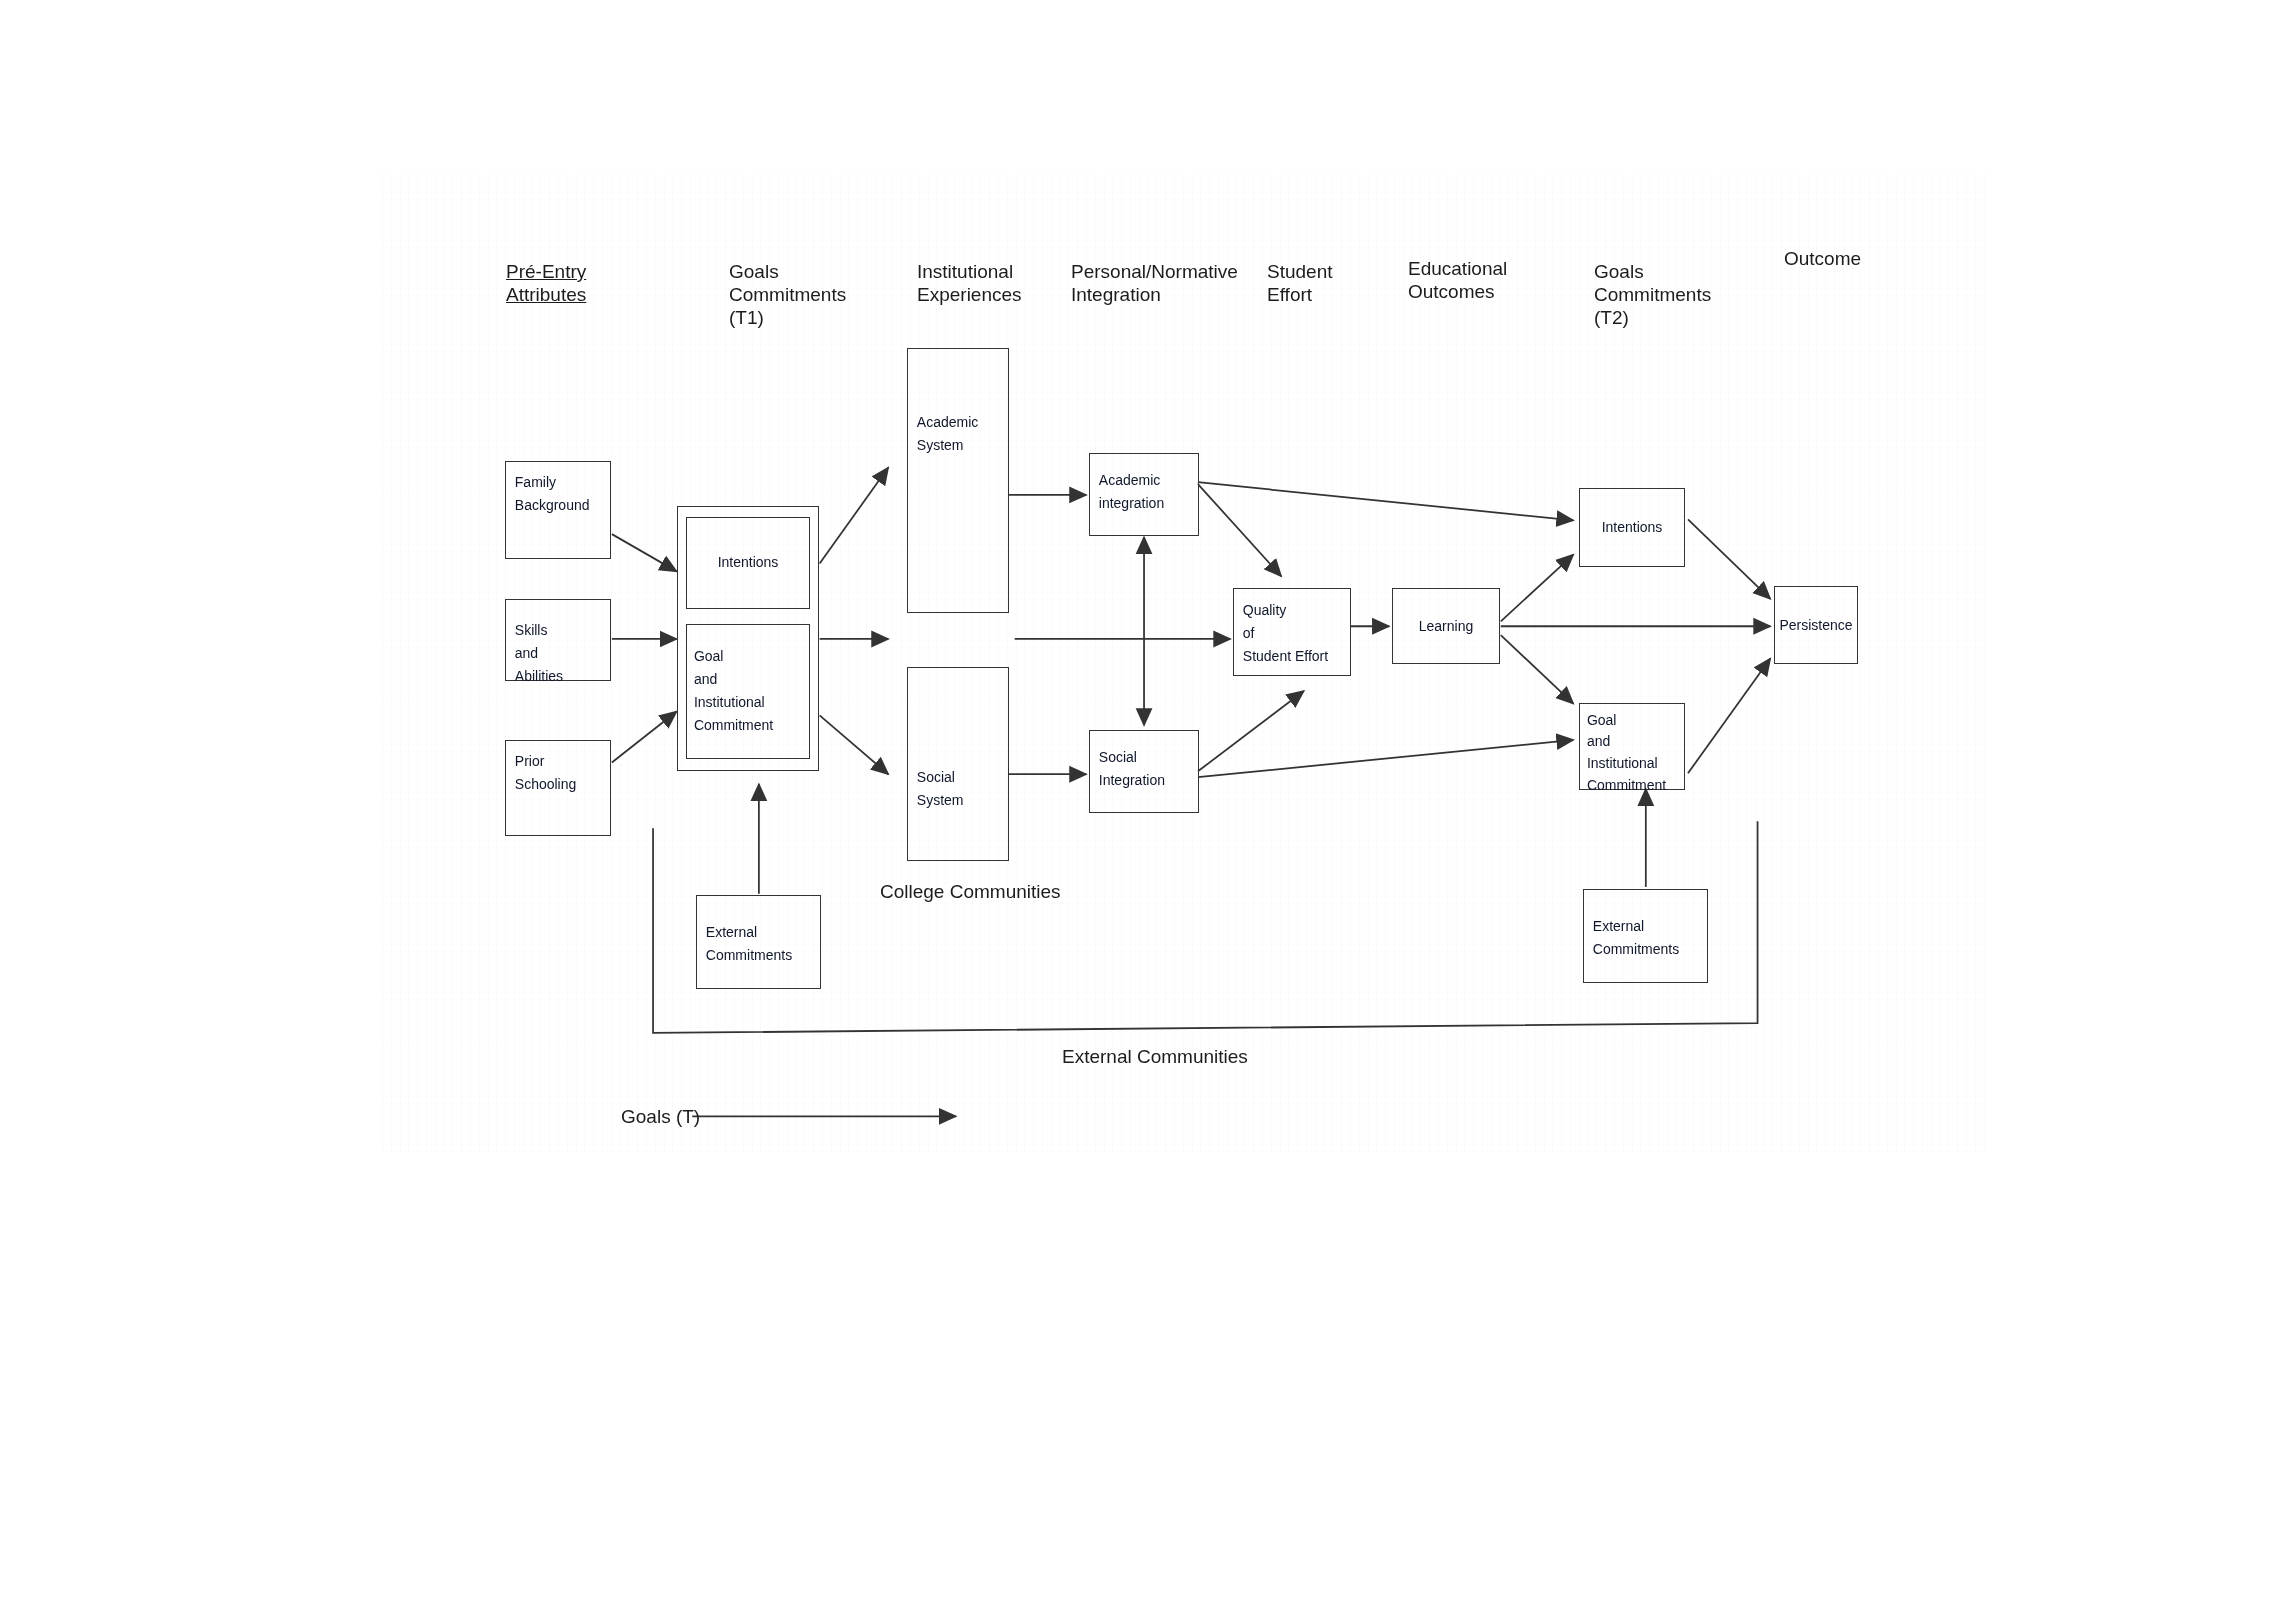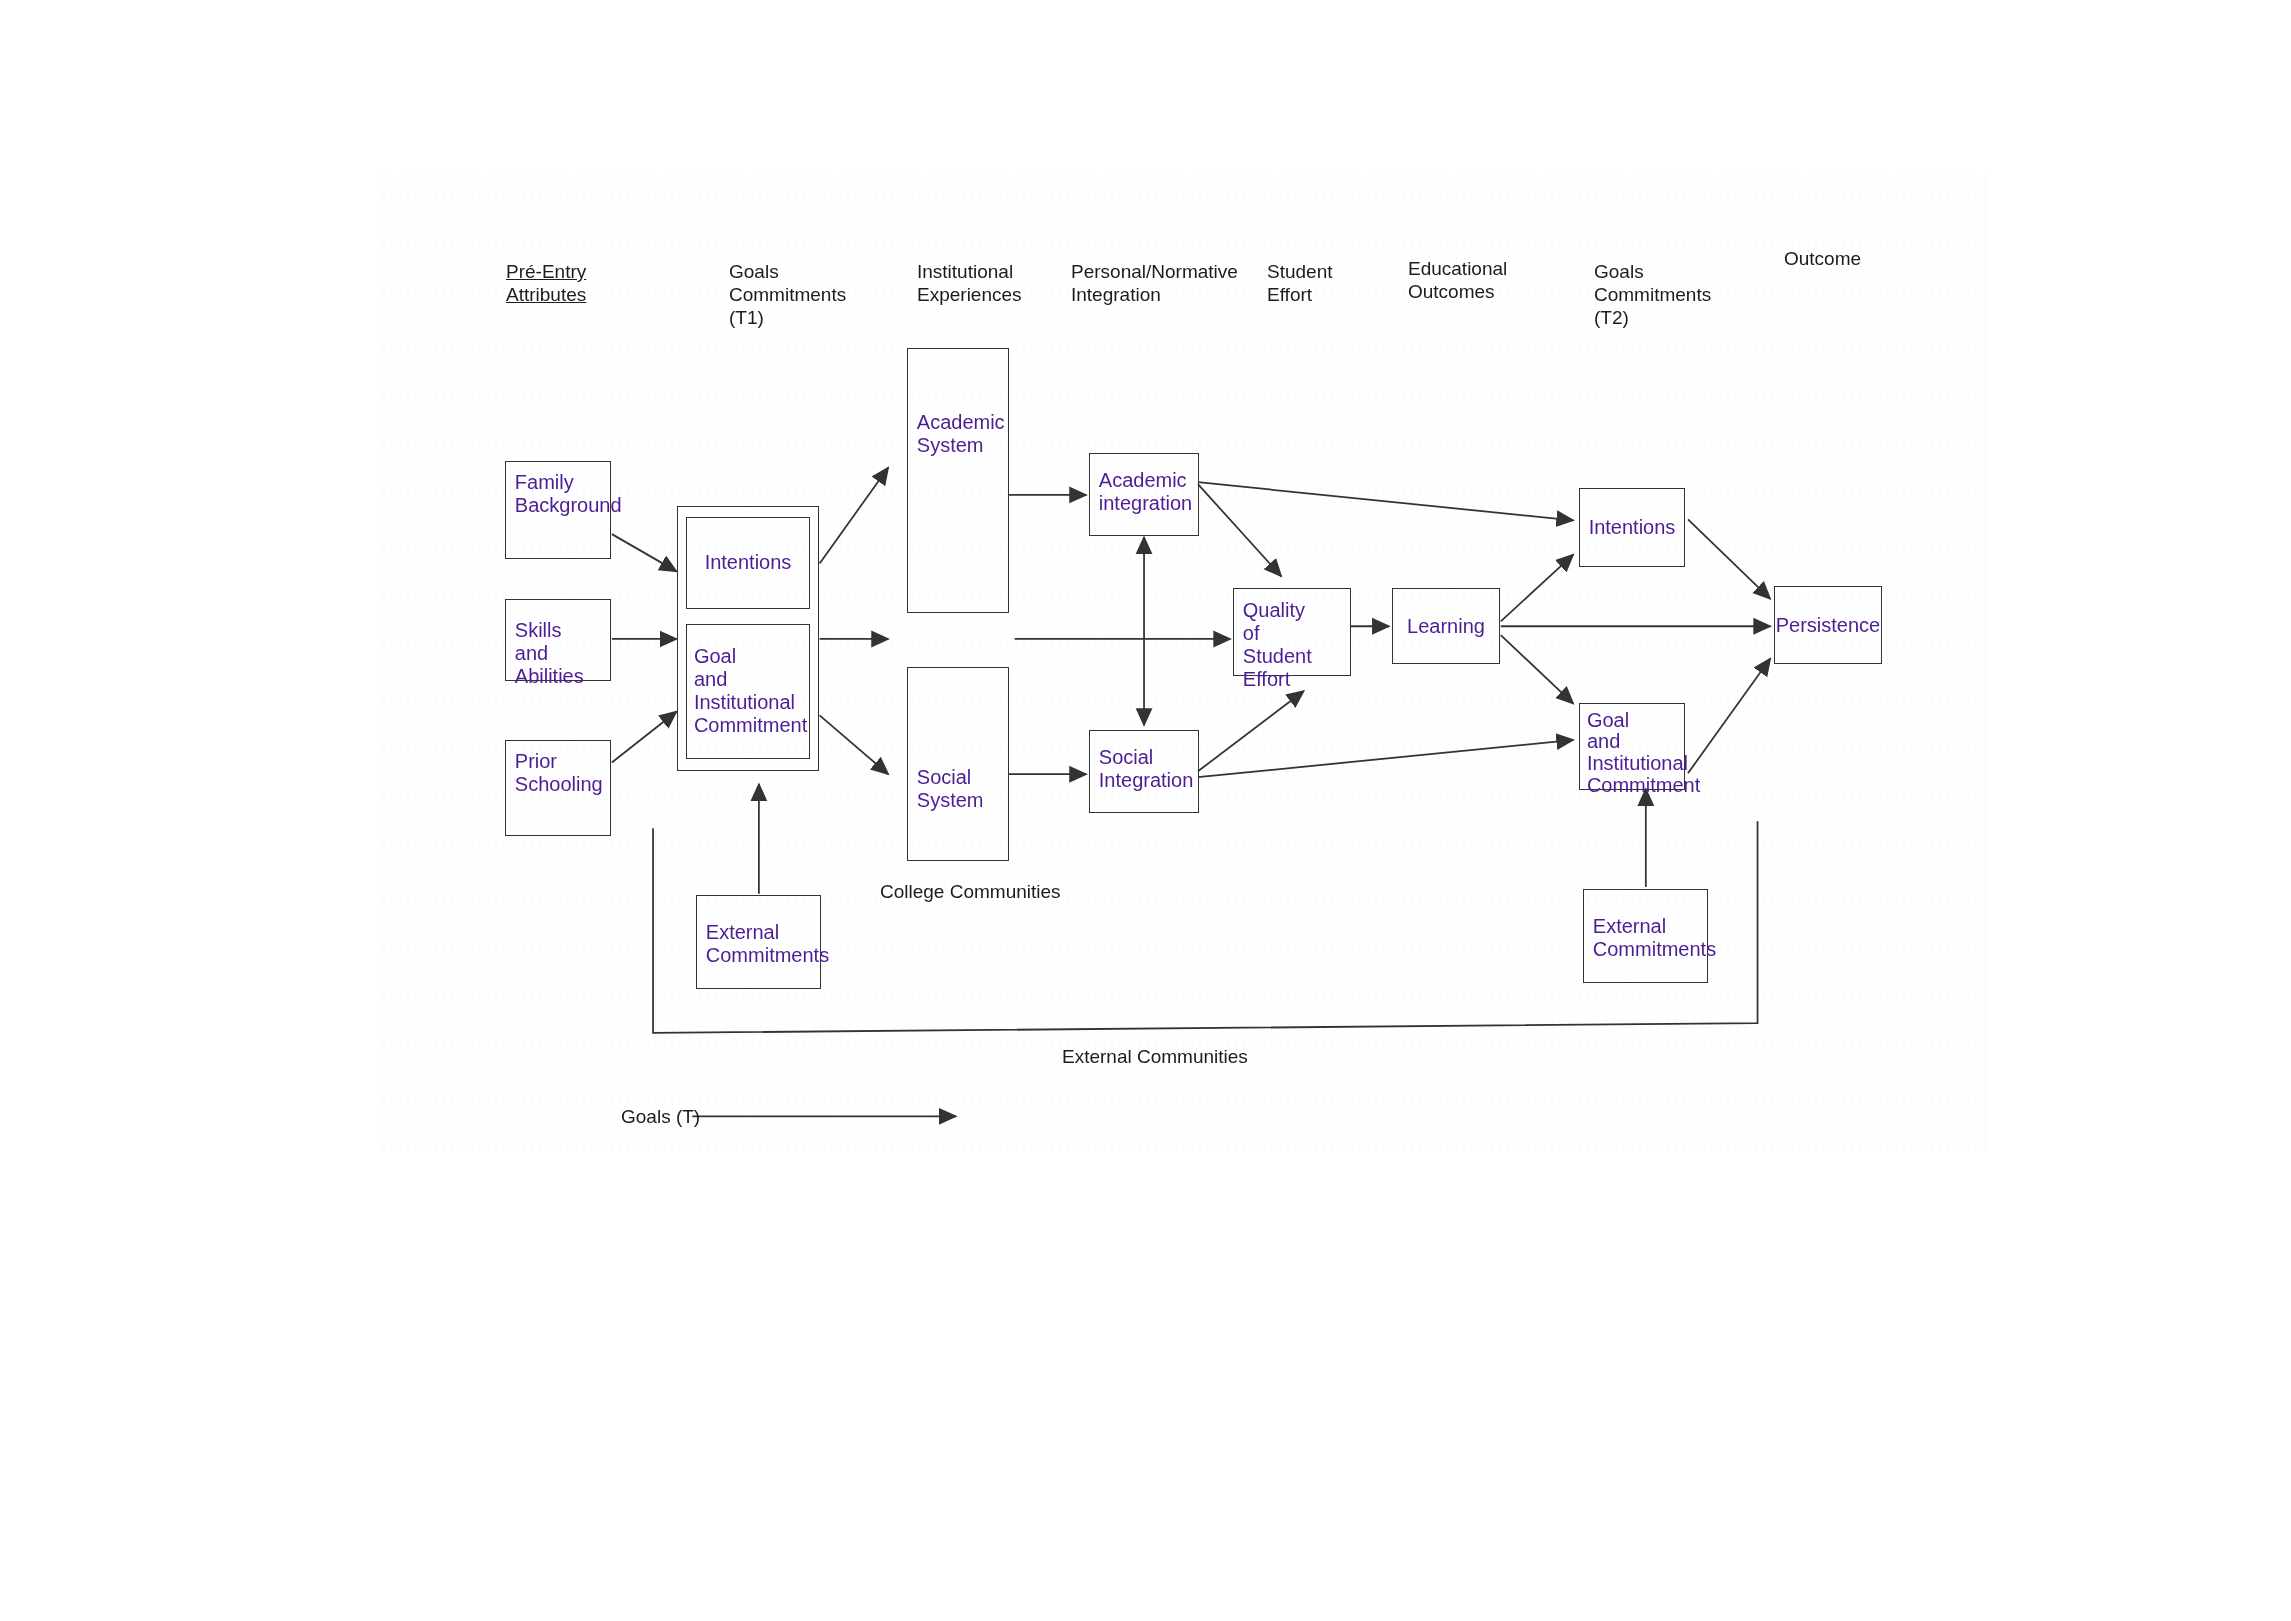--- a/index.html
+++ b/index.html
@@ -36,24 +36,24 @@
     color:#1c1c1c;
   }
   .box{
     position:absolute;
     border:1.5px solid #333;
     background:transparent;
     box-sizing:border-box;
   }
   .box > .txt{
     position:absolute;
-    font-size:20px;
+    font-size:14px;
     line-height:23px;
     white-space:pre-line;
-    color:#4c1d95;
+    color:#0f172a;
   }
   .txt.tl{left:8.8px;top:8.8px;}
   .txt.ctr{left:0;right:0;text-align:center;}
   .lbl{
     position:absolute;
     font-size:19px;
     line-height:23px;
     color:#1c1c1c;
     white-space:pre-line;
   }
@@ -221,21 +221,21 @@
 and
 Institutional
 Commitment</div>
   </div>
 
   <div class="box" style="left:1583px; top:889px; width:125px; height:94px;">
     <div class="txt tl" style="top:24.5px;">External
 Commitments</div>
   </div>
 
-  <div class="box" style="left:1774px; top:586px; width:108px; height:78px;">
+  <div class="box" style="left:1774px; top:586px; width:84px; height:78px;">
     <div class="txt ctr" style="top:26.5px;">Persistence</div>
   </div>
 
   <div class="lbl" style="left:1062px; top:1045px;">External Communities</div>
   <div class="lbl" style="left:621px;  top:1105px;">Goals (T)</div>
 
 </div>
 
 
 </body></html>

